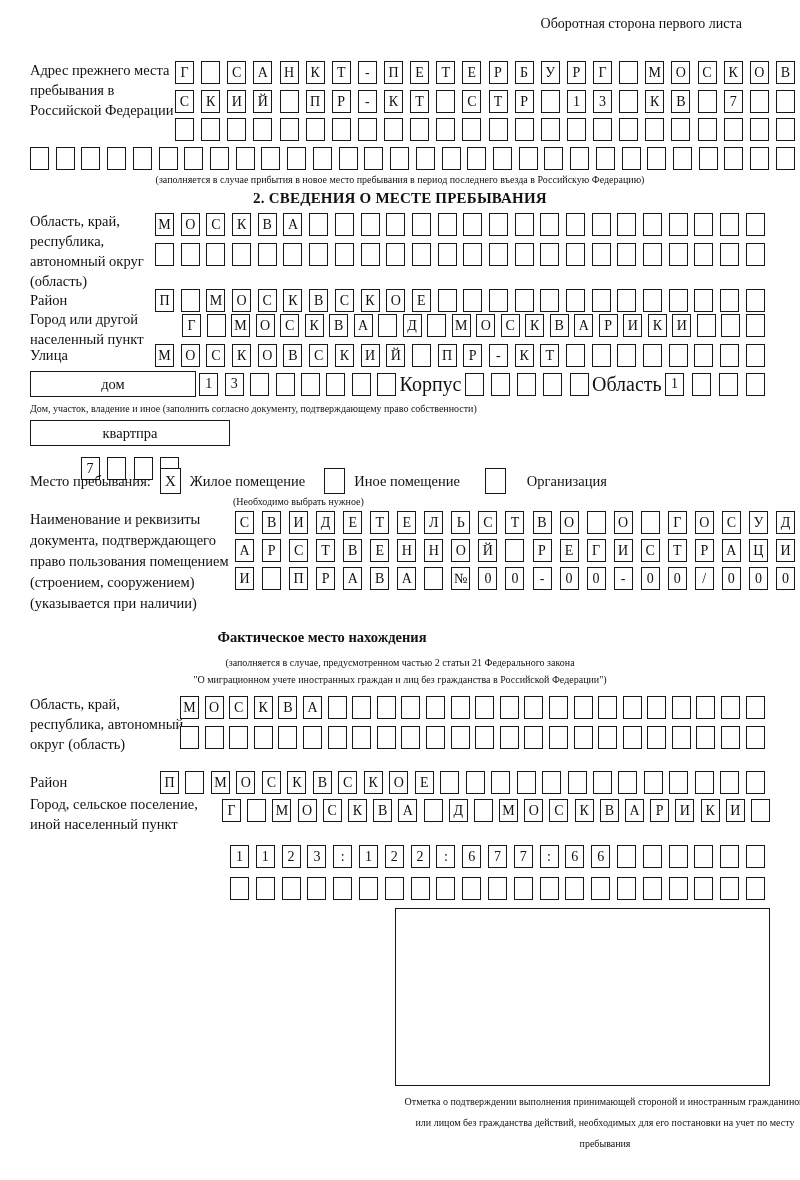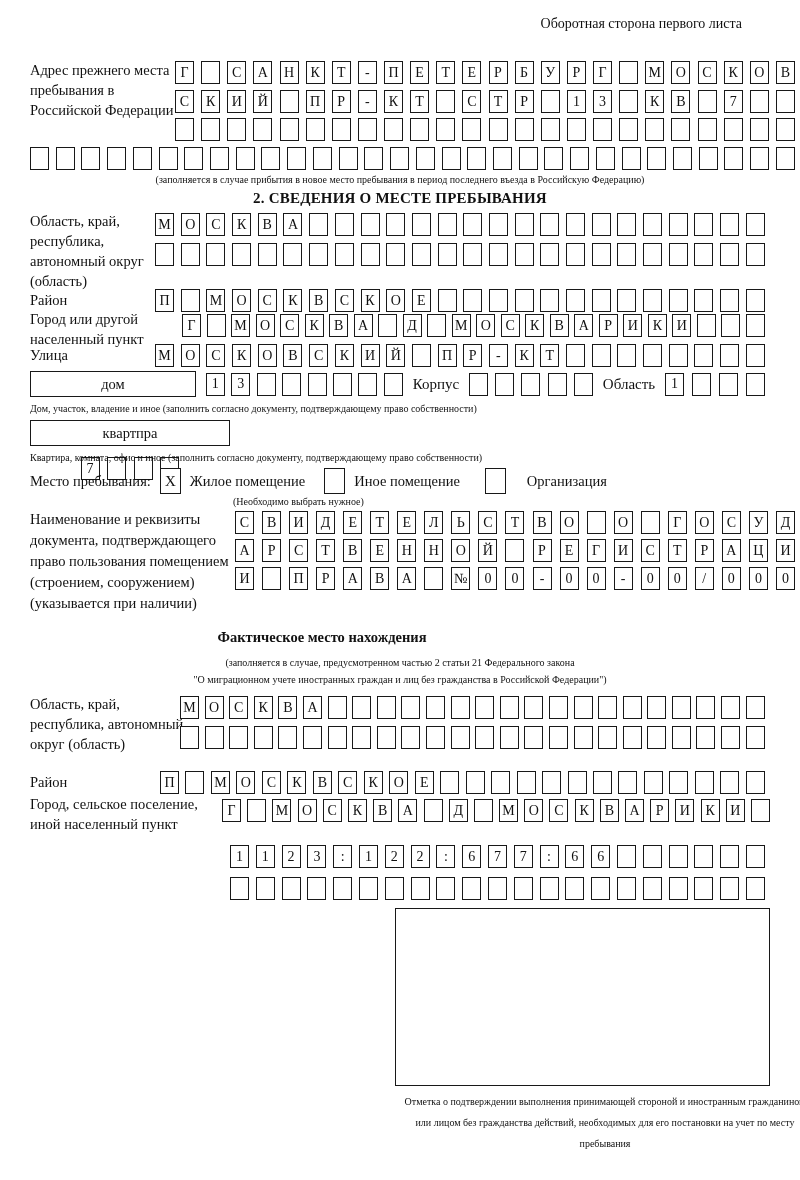--- a/index.html
+++ b/index.html
@@ -13,21 +13,21 @@
         display:flex;align-items:center;justify-content:center;font-size:14px;background:#fff;}
   .cb .cell{width:21px;height:26px;font-size:15px;}
   .cap{font-size:10px;line-height:15px;}
   .center{text-align:center;}
   .title{font-weight:bold;font-size:15px;width:800px;text-align:center;letter-spacing:.2px;}
   .title2{font-weight:bold;font-size:14.5px;width:644px;text-align:center;}
   .bigbox{box-sizing:border-box;border:1.3px solid #181818;height:26px;display:flex;
           align-items:center;justify-content:center;font-size:14.5px;background:#fff;}
   .hrow{display:flex;align-items:center;justify-content:space-between;}
   .arow{display:flex;align-items:center;gap:11px;}
-  .inl{font-size:15px;white-space:nowrap;}
+  .inl{font-size:20px;white-space:nowrap;}
   .srow{display:flex;align-items:center;gap:9px;font-size:14.5px;}
   .stamp{box-sizing:border-box;border:1.6px solid #181818;background:#fff;}
 </style>
 </head>
 <body>
 
 <div class="page">
 
   <div class="abs" style="right:58px;top:16px;font-size:14px;">Оборотная сторона первого листа</div>
 
@@ -316,21 +316,20 @@
 
   <div class="abs arow" style="left:30px;top:420px;flex-direction:column;">
     <div class="bigbox" style="width:200px;">квартпра</div>
     <div class="cells" style="width:99px;">
         <span class="cell">7</span>
         <span class="cell"></span>
         <span class="cell"></span>
         <span class="cell"></span>
       </div>
   </div>
-  <div class="abs cap" style="left:30px;top:450px;">Квартира, комната, офис и иное (заполнить согласно документу, подтверждающему право собственности)</div>
 
   <div class="abs srow" style="left:30px;top:468px;">
     <span>Место пребывания:</span>
     <div class="cells cb">
         <span class="cell">X</span>
       </div>
     <span>Жилое помещение</span>
     <div class="cells cb" style="margin-left:10px;">
         <span class="cell"></span>
       </div>

